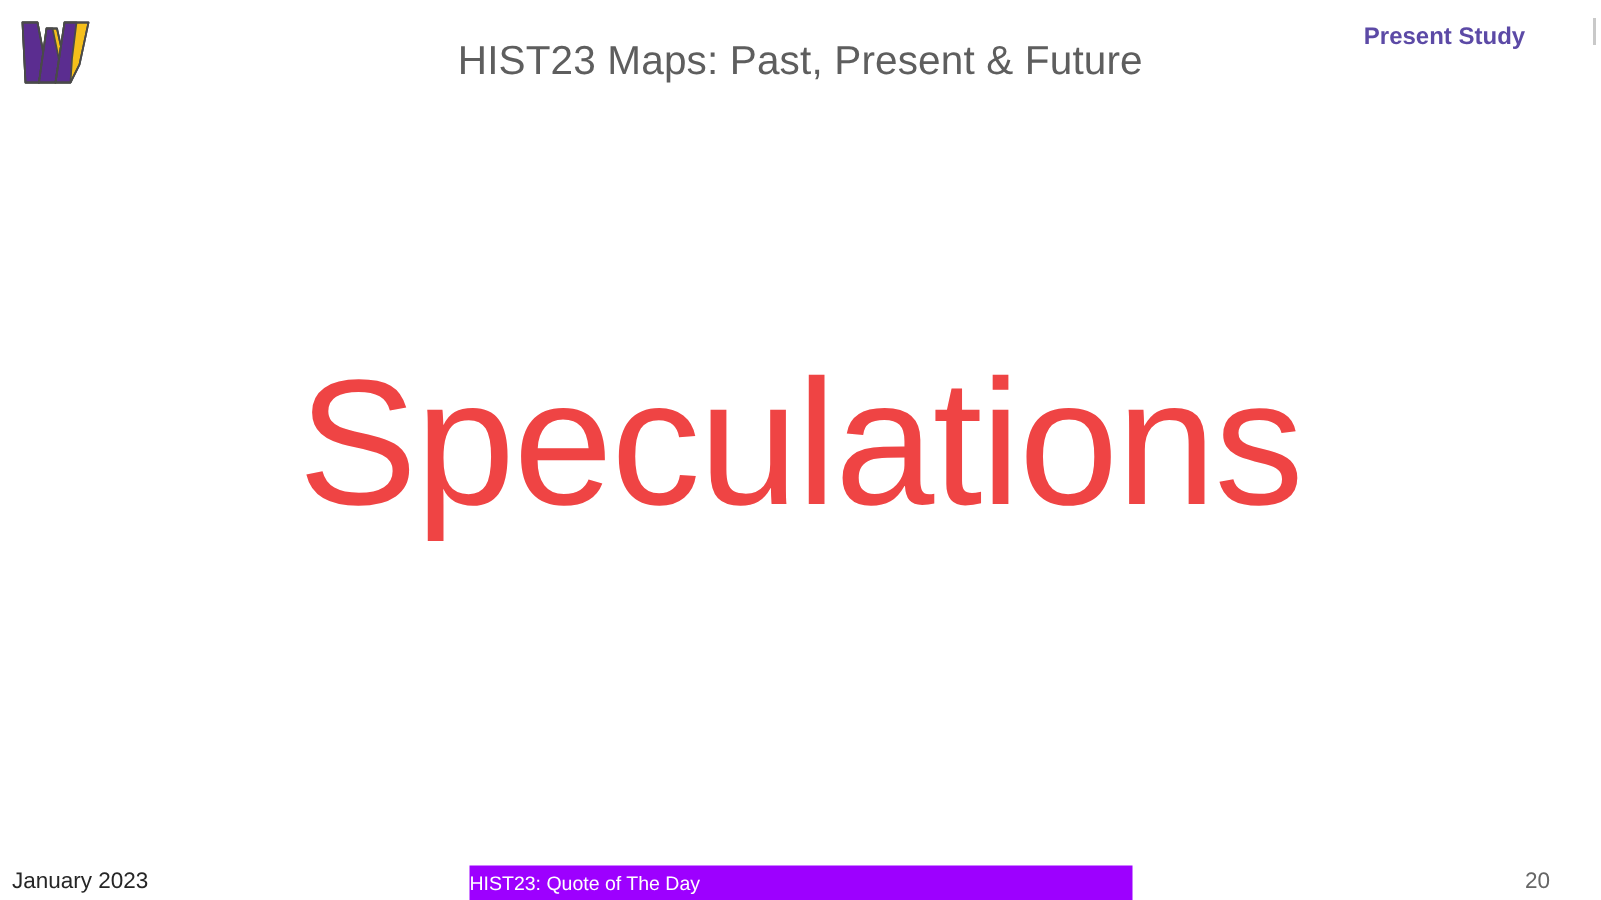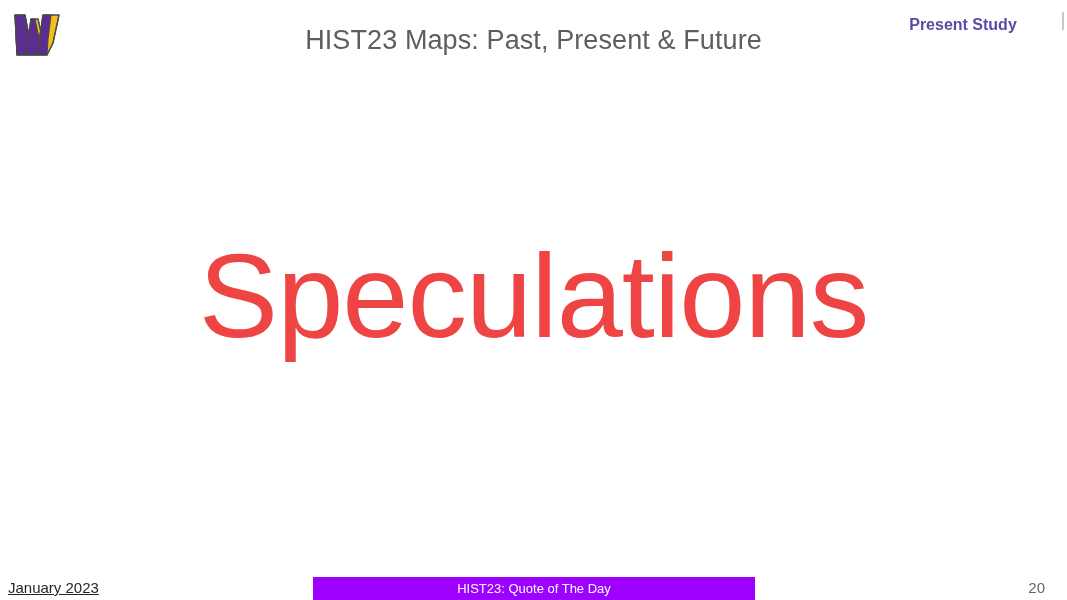--- a/index.html
+++ b/index.html
@@ -88,47 +88,46 @@
 
   
   .footer-date {
     position: absolute;
     left: 8px;
     top: 566px;
     font-size: 15px;
     line-height: 20px;
     color: #262626;
     white-space: nowrap;
-    text-decoration: underline;
   }
 
   .footer-banner {
     position: absolute;
     left: 313px;
     top: 565px;
     width: 442px;
     height: 23px;
     background: #9d00ff;
     display: flex;
     align-items: center;
-    justify-content: center;
+    justify-content: flex-start;
   }
   .footer-banner .banner-text {
     font-size: 13px;
     line-height: 15px;
     color: #ffffff;
     white-space: nowrap;
   }
 
   .slide-number {
     position: absolute;
     right: 22px;
     top: 566px;
     width: 40px;
-    text-align: right;
+    text-align: center;
     font-size: 15px;
     line-height: 20px;
     color: #666666;
   }
 </style>
 </head>
 <body>
 
 <div id="slide">
 

